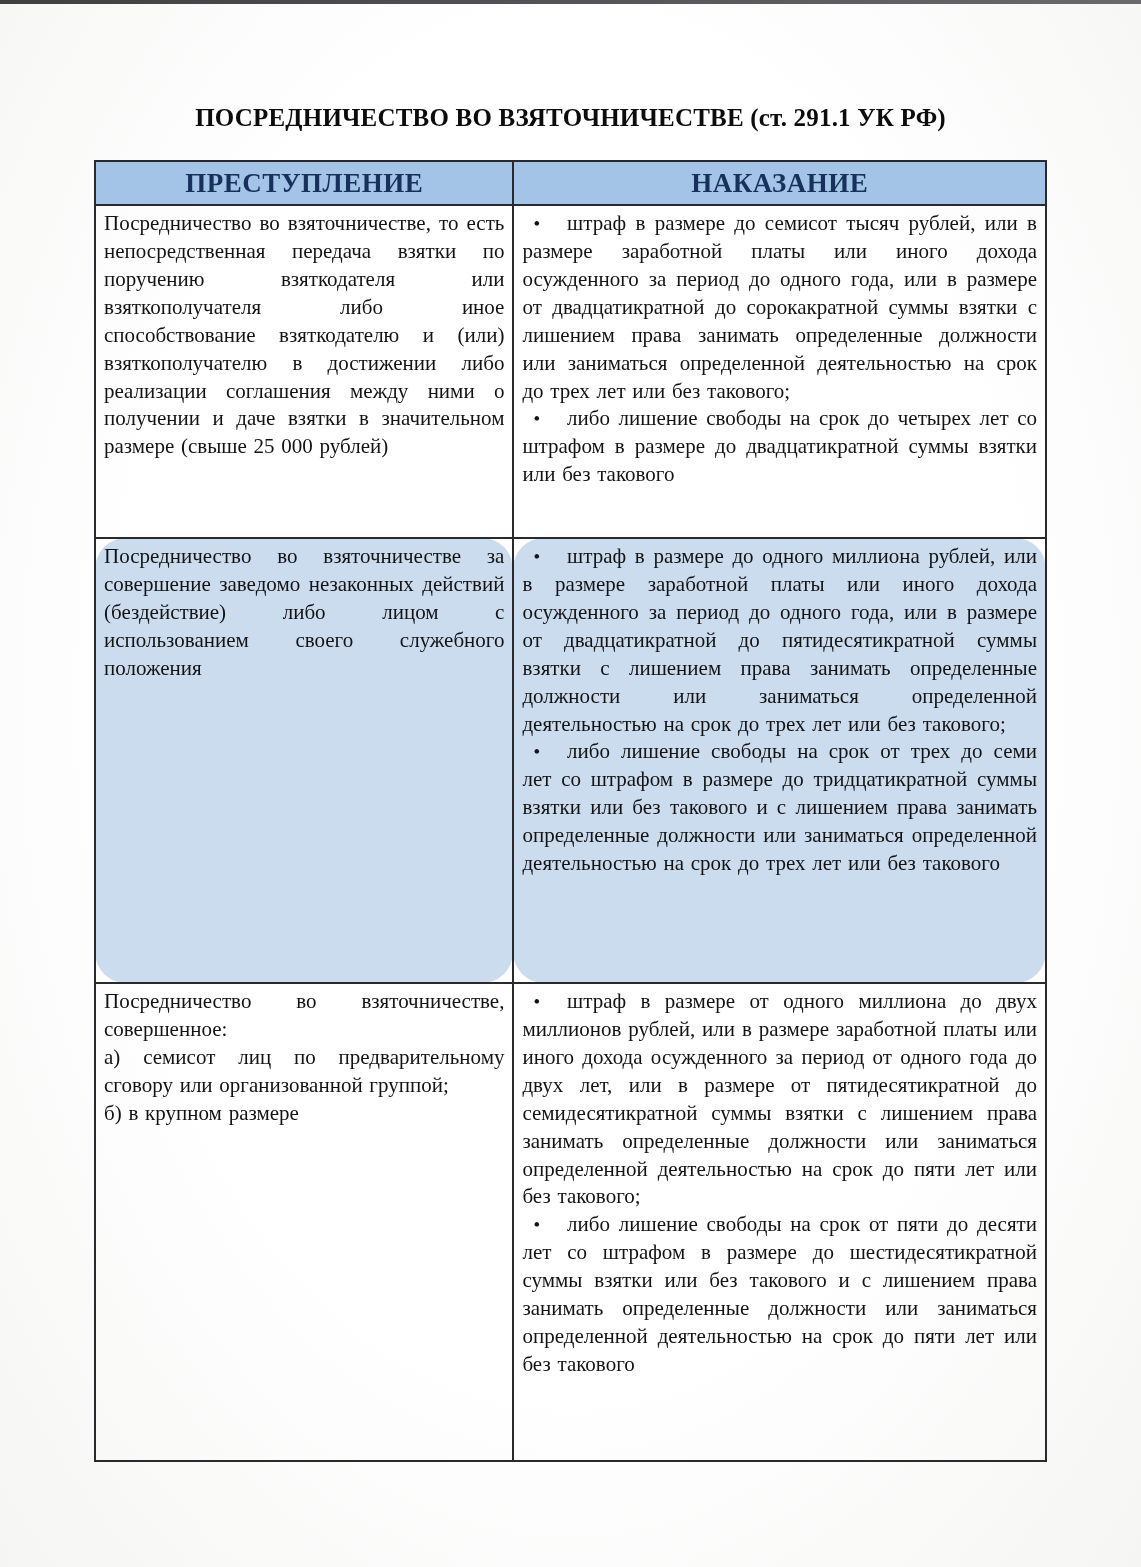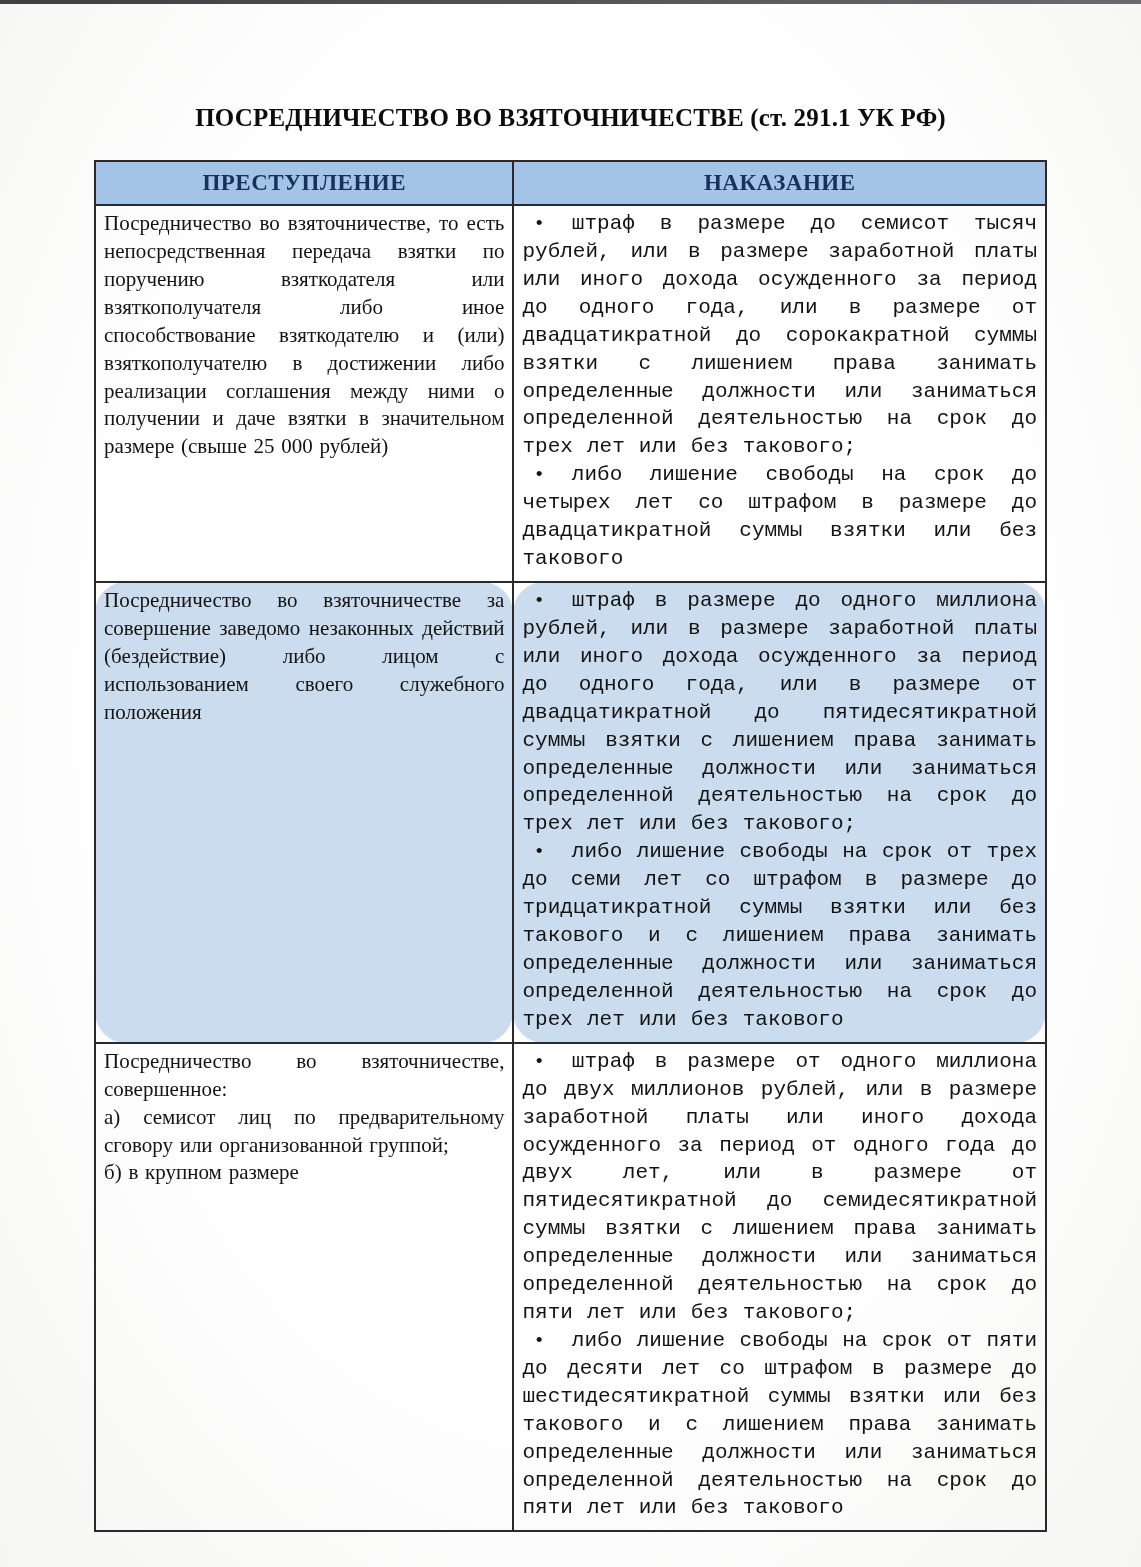--- a/index.html
+++ b/index.html
@@ -40,21 +40,21 @@
     border-collapse:collapse;
     table-layout:fixed;
   }
   .law-table th,.law-table td{
     border:2px solid var(--border);
     vertical-align:top;
   }
   .law-table th{
     background:var(--header-bg);
     color:var(--header-text);
-    font-size:23px;
+    font-size:27px;
     font-weight:bold;
     letter-spacing:.5px;
     height:44px;
     text-align:center;
     vertical-align:middle;
   }
   .col-crime{width:44%;}
   .col-punish{width:56%;}
   .law-table td{
     font-size:21px;
@@ -63,21 +63,20 @@
     word-spacing:1.5px;
   }
   tr.row-1 td{height:333px;}
   tr.row-2 td{height:445px;border-radius:31px;}
   tr.row-3 td{height:478px;}
   tr.alt td{background:var(--row-alt-bg);}
   .crime-text,.crime-item{text-align:justify;}
   .bullet-item{
     text-align:justify;
     text-indent:11px;
-    font-family:Liberation Mono, monospace;
   }
   .bullet-item .dot{
     font-size:19px;
     margin-right:27px;
   }
 </style>
 </head>
 <body>
 
 <div class="photo-edge-top"></div>

